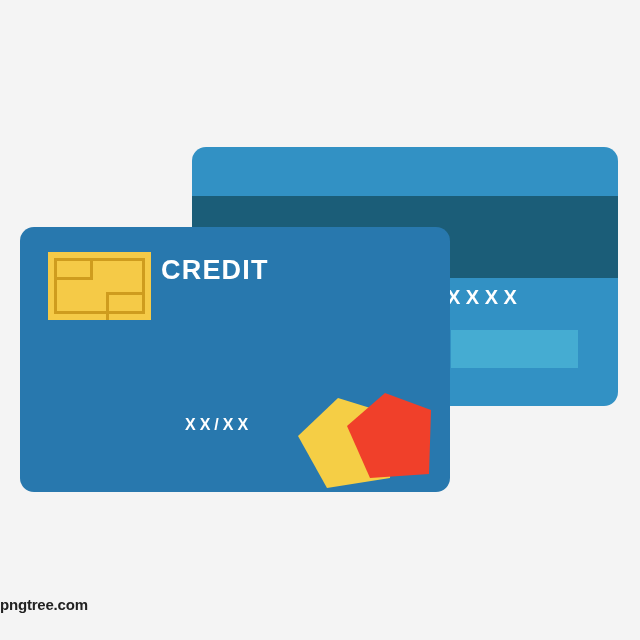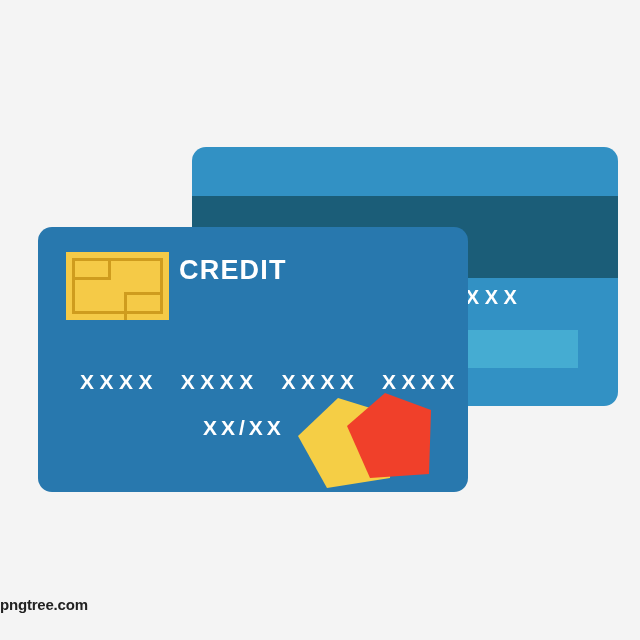--- a/index.html
+++ b/index.html
@@ -60,21 +60,20 @@
   
   .front-card {
     position: absolute;
     left: 20px;
     top: 227px;
     width: 430px;
     height: 265px;
     background: #2878ae;
     border-radius: 14px;
     overflow: hidden;
-    margin-left: 18px;
   }
   .chip {
     position: absolute;
     left: 28px;
     top: 25px;
     width: 103px;
     height: 68px;
     background: #f5ca47;
   }
   .chip-inner {
@@ -122,21 +121,21 @@
     font-size: 21px;
     font-weight: 700;
     letter-spacing: 5.5px;
     color: #ffffff;
     white-space: pre;
   }
   .front-expiry {
     position: absolute;
     left: 165px;
     top: 189px;
-    font-size: 21px;
+    font-size: 16px;
     font-weight: 700;
     letter-spacing: 4px;
     color: #ffffff;
     white-space: pre;
   }
 
   
   .pentagon {
     position: absolute;
   }
@@ -167,21 +166,20 @@
   <div class="front-card">
 
     <div class="chip">
       <div class="chip-inner"></div>
       <div class="chip-tl"></div>
       <div class="chip-br"></div>
     </div>
 
     <div class="credit-label">CREDIT</div>
 
-    <div class="front-number">XXXX  XXXX  XXXX  XXXX</div>
 
     <div class="front-expiry">XX/XX</div>
   </div>
 
   <svg class="pentagon" style="left:290px; top:390px;" width="170" height="115" viewBox="0 0 170 115">
     <polygon fill="#f5ce45" points="48,8 103,25 100,88 37,98 8,46"></polygon>
     <polygon fill="#f0402a" points="95,3 141,20 139,84 80,88 57,36"></polygon>
   </svg>
 
   <div class="watermark">pngtree.com</div>

